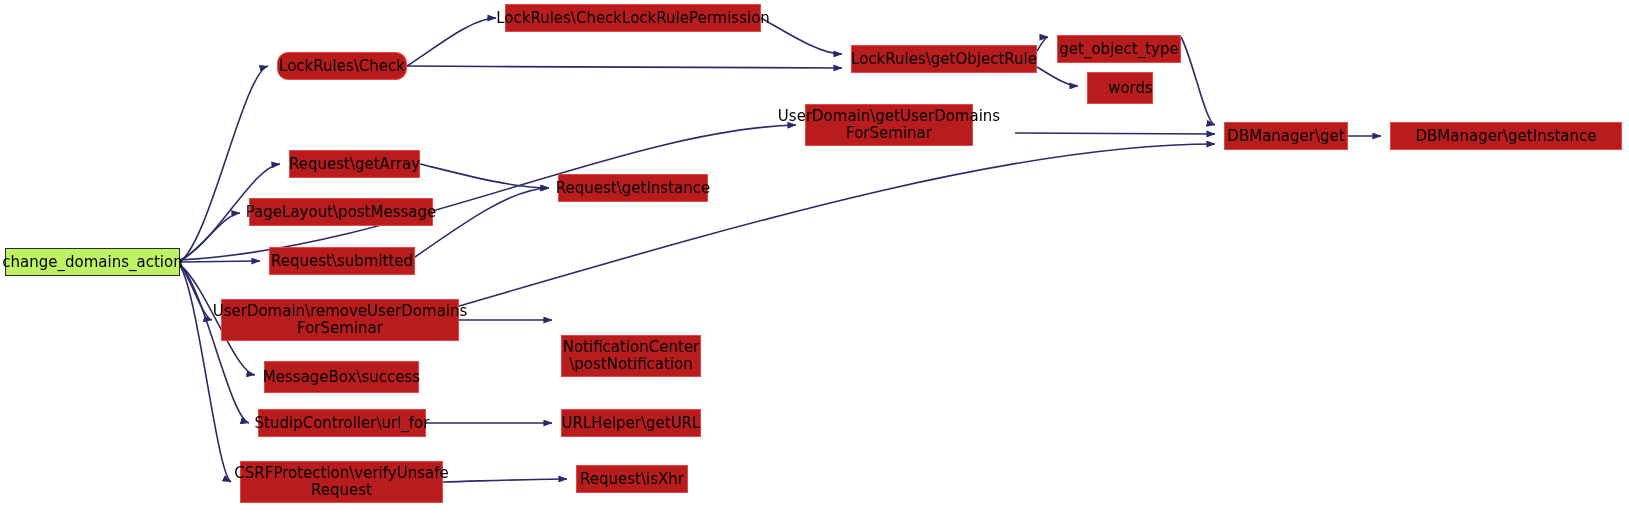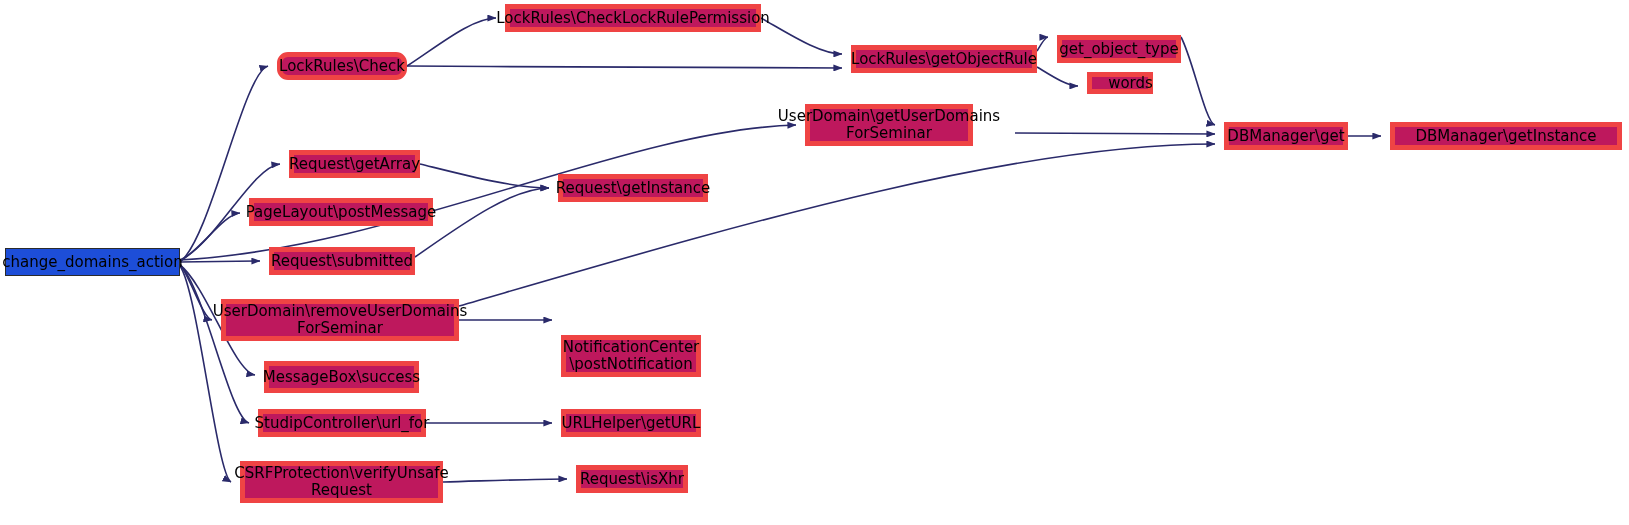--- a/index.html
+++ b/index.html
@@ -20,35 +20,35 @@
     position: absolute;
     left: 0;
     top: 0;
     width: 1629px;
     height: 525px;
     pointer-events: none;
   }
   .node {
     position: absolute;
     box-sizing: border-box;
-    border: 5px solid #ef4444;
-    background: #be185d;
+    border: 1px solid #ef4444;
+    background: #b91c1c;
     color: #000000;
     display: flex;
     align-items: center;
     justify-content: center;
     text-align: center;
     font-size: 15px;
     line-height: 17px;
     letter-spacing: 0px;
     white-space: pre-line;
     z-index: 2;
   }
   .node.root {
-    background: #1d4ed8;
+    background: #bef264;
     border: 1px solid #2b2b2b;
   }
   .node .node-label {
     display: block;
     padding: 0 6px;
     white-space: pre-line;
   }
 </style>
 </head>
 <body>
@@ -86,21 +86,21 @@
         <path d="M443,482 C486.4,480.8375 532.28,479.03 567,479" marker-end="url(#arrowhead)"></path>
       </g>
   </svg>
 
   <div id="node-layer">
       <div class="node root" style="left: 5px; top: 248px; width: 175px; height: 28px;"><span class="node-label">change_domains_action</span></div>
       <div class="node" style="left: 277px; top: 52px; width: 130px; height: 28px; border-radius: 11px;"><span class="node-label">LockRules\Check</span></div>
       <div class="node" style="left: 505px; top: 4px; width: 256px; height: 28px;"><span class="node-label">LockRules\CheckLockRulePermission</span></div>
       <div class="node" style="left: 851px; top: 45px; width: 186px; height: 28px;"><span class="node-label">LockRules\getObjectRule</span></div>
       <div class="node" style="left: 1057px; top: 23px; width: 124px; height: 28px; margin-top: 12px;"><span class="node-label">get_object_type</span></div>
-      <div class="node" style="left: 1087px; top: 72px; width: 66px; height: 22px; padding-left: 21px;"><span class="node-label">words</span></div>
+      <div class="node" style="left: 1087px; top: 72px; width: 66px; height: 32px; padding-left: 21px;"><span class="node-label">words</span></div>
       <div class="node" style="left: 1224px; top: 122px; width: 124px; height: 28px;"><span class="node-label">DBManager\get</span></div>
       <div class="node" style="left: 1390px; top: 122px; width: 232px; height: 28px;"><span class="node-label">DBManager\getInstance</span></div>
       <div class="node" style="left: 805px; top: 104px; width: 168px; height: 42px;"><span class="node-label">UserDomain\getUserDomains
 ForSeminar</span></div>
       <div class="node" style="left: 289px; top: 150px; width: 131px; height: 28px;"><span class="node-label">Request\getArray</span></div>
       <div class="node" style="left: 558px; top: 174px; width: 150px; height: 28px;"><span class="node-label">Request\getInstance</span></div>
       <div class="node" style="left: 249px; top: 198px; width: 184px; height: 28px;"><span class="node-label">PageLayout\postMessage</span></div>
       <div class="node" style="left: 269px; top: 247px; width: 146px; height: 28px;"><span class="node-label">Request\submitted</span></div>
       <div class="node" style="left: 221px; top: 299px; width: 238px; height: 42px;"><span class="node-label">UserDomain\removeUserDomains
 ForSeminar</span></div>

